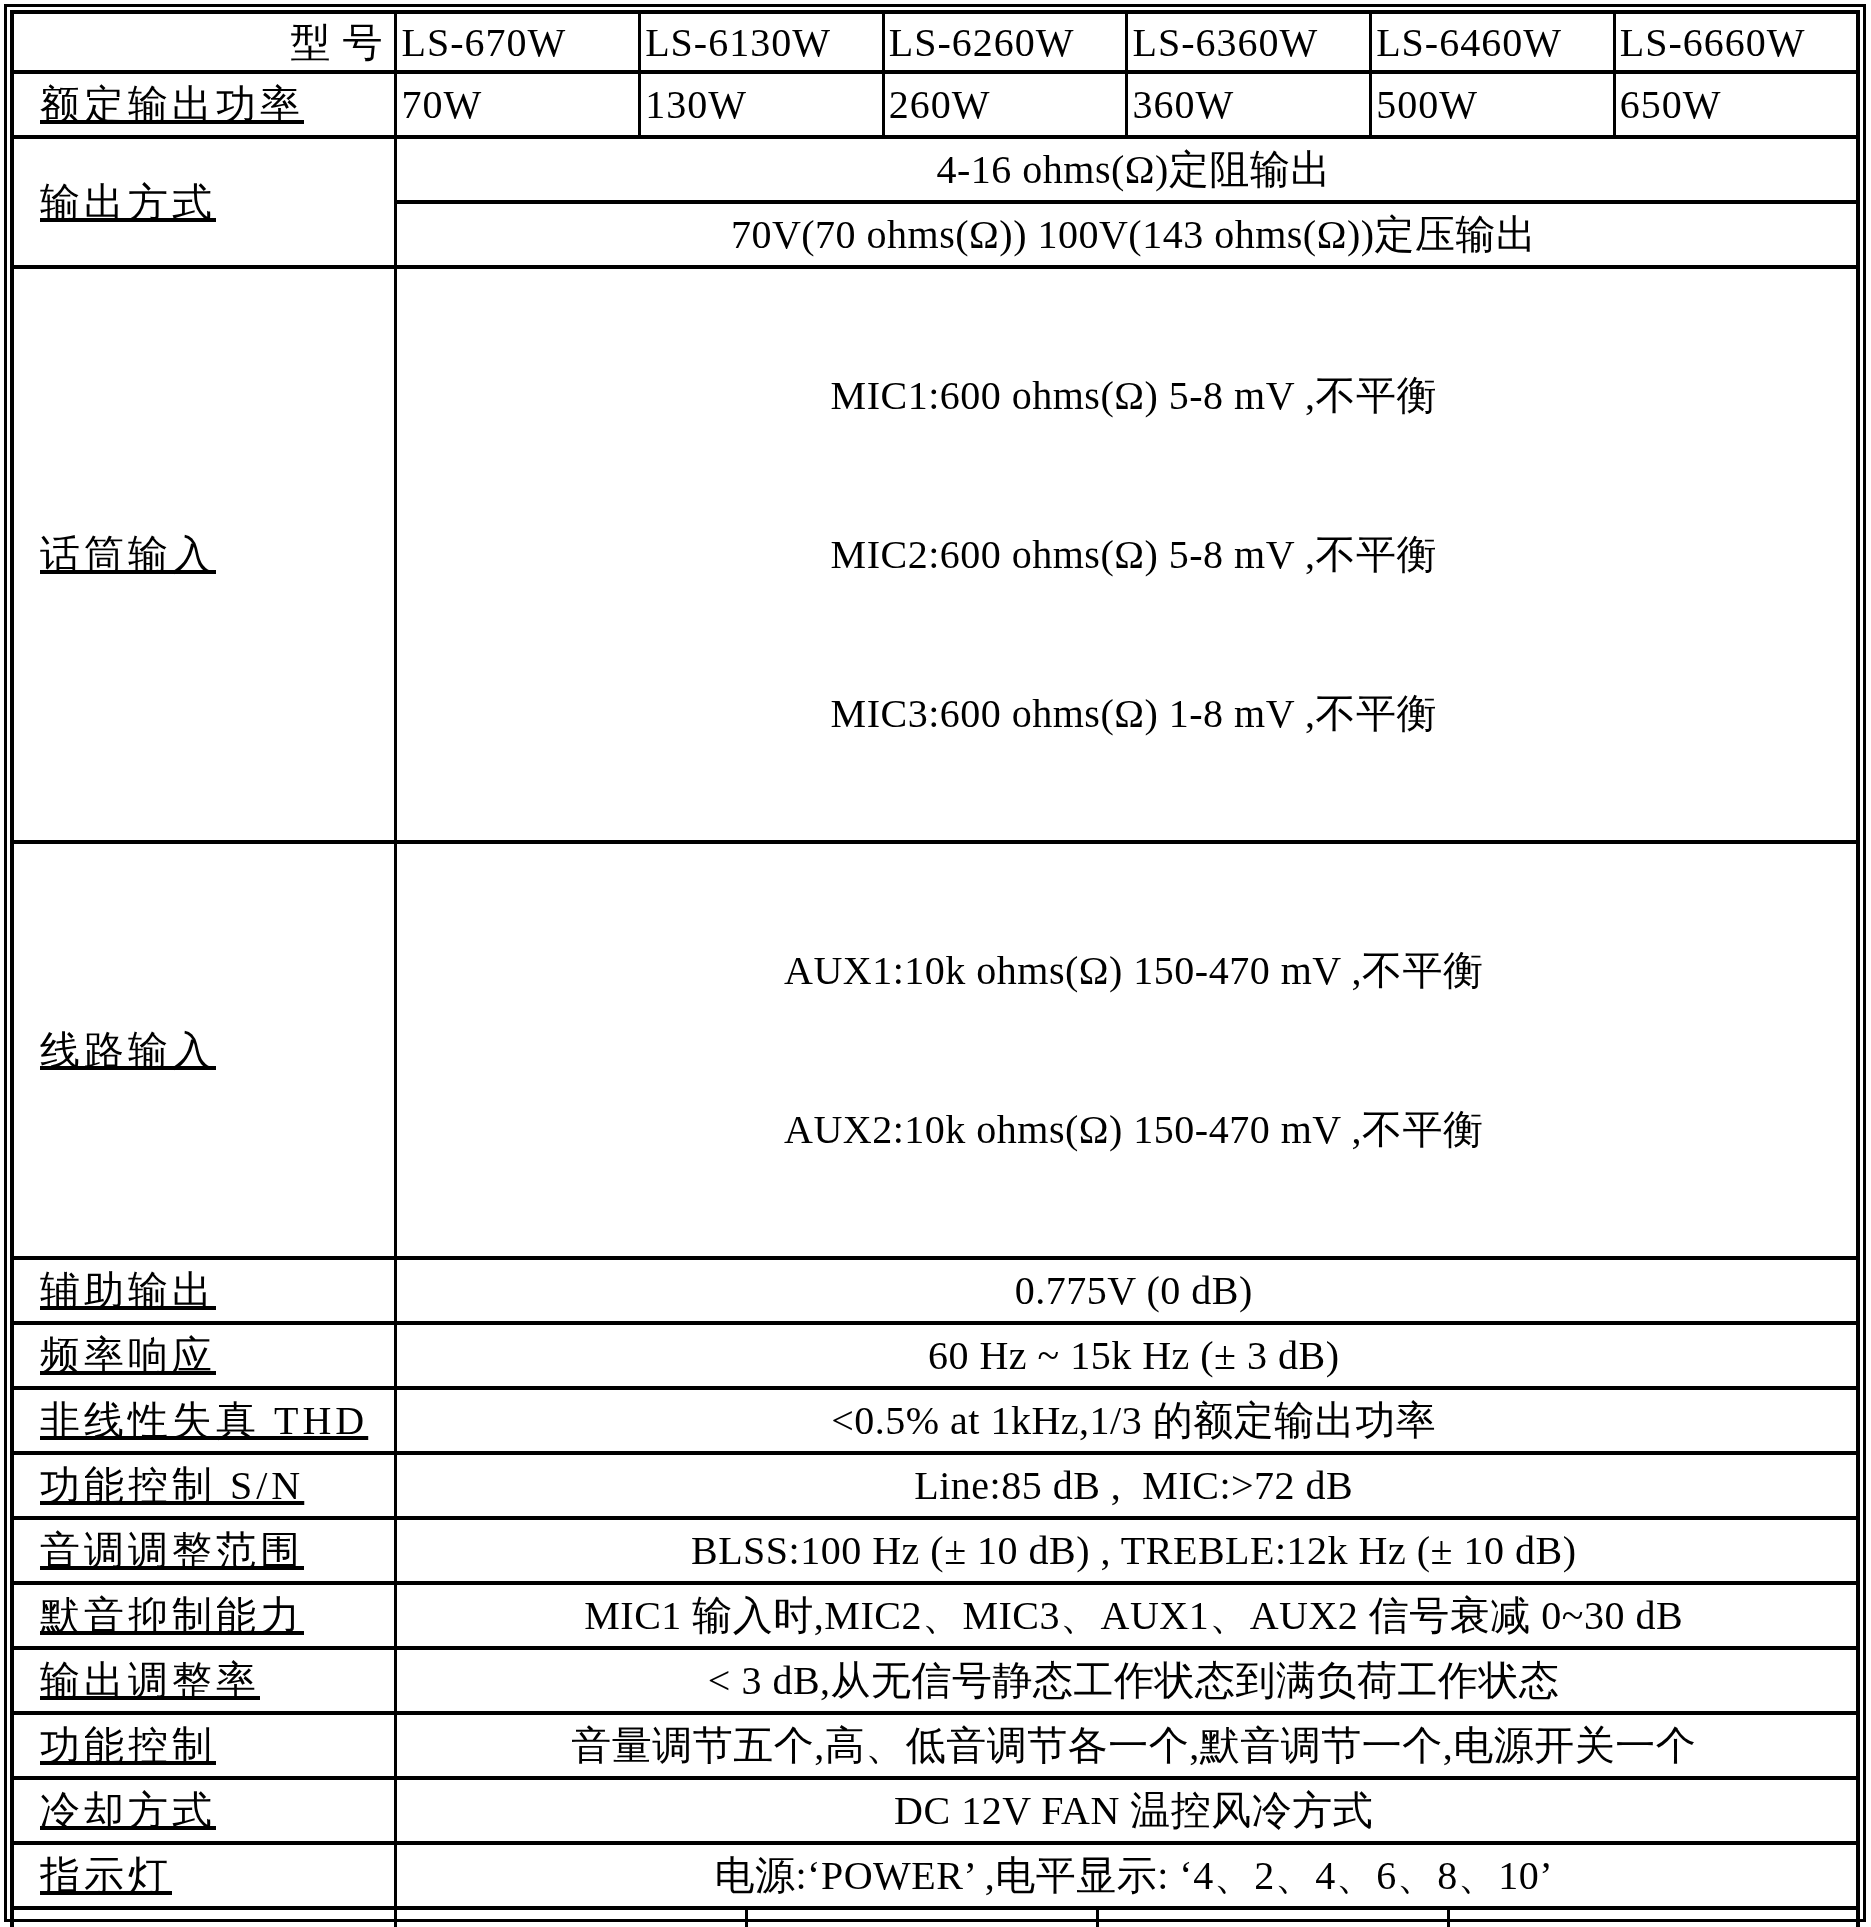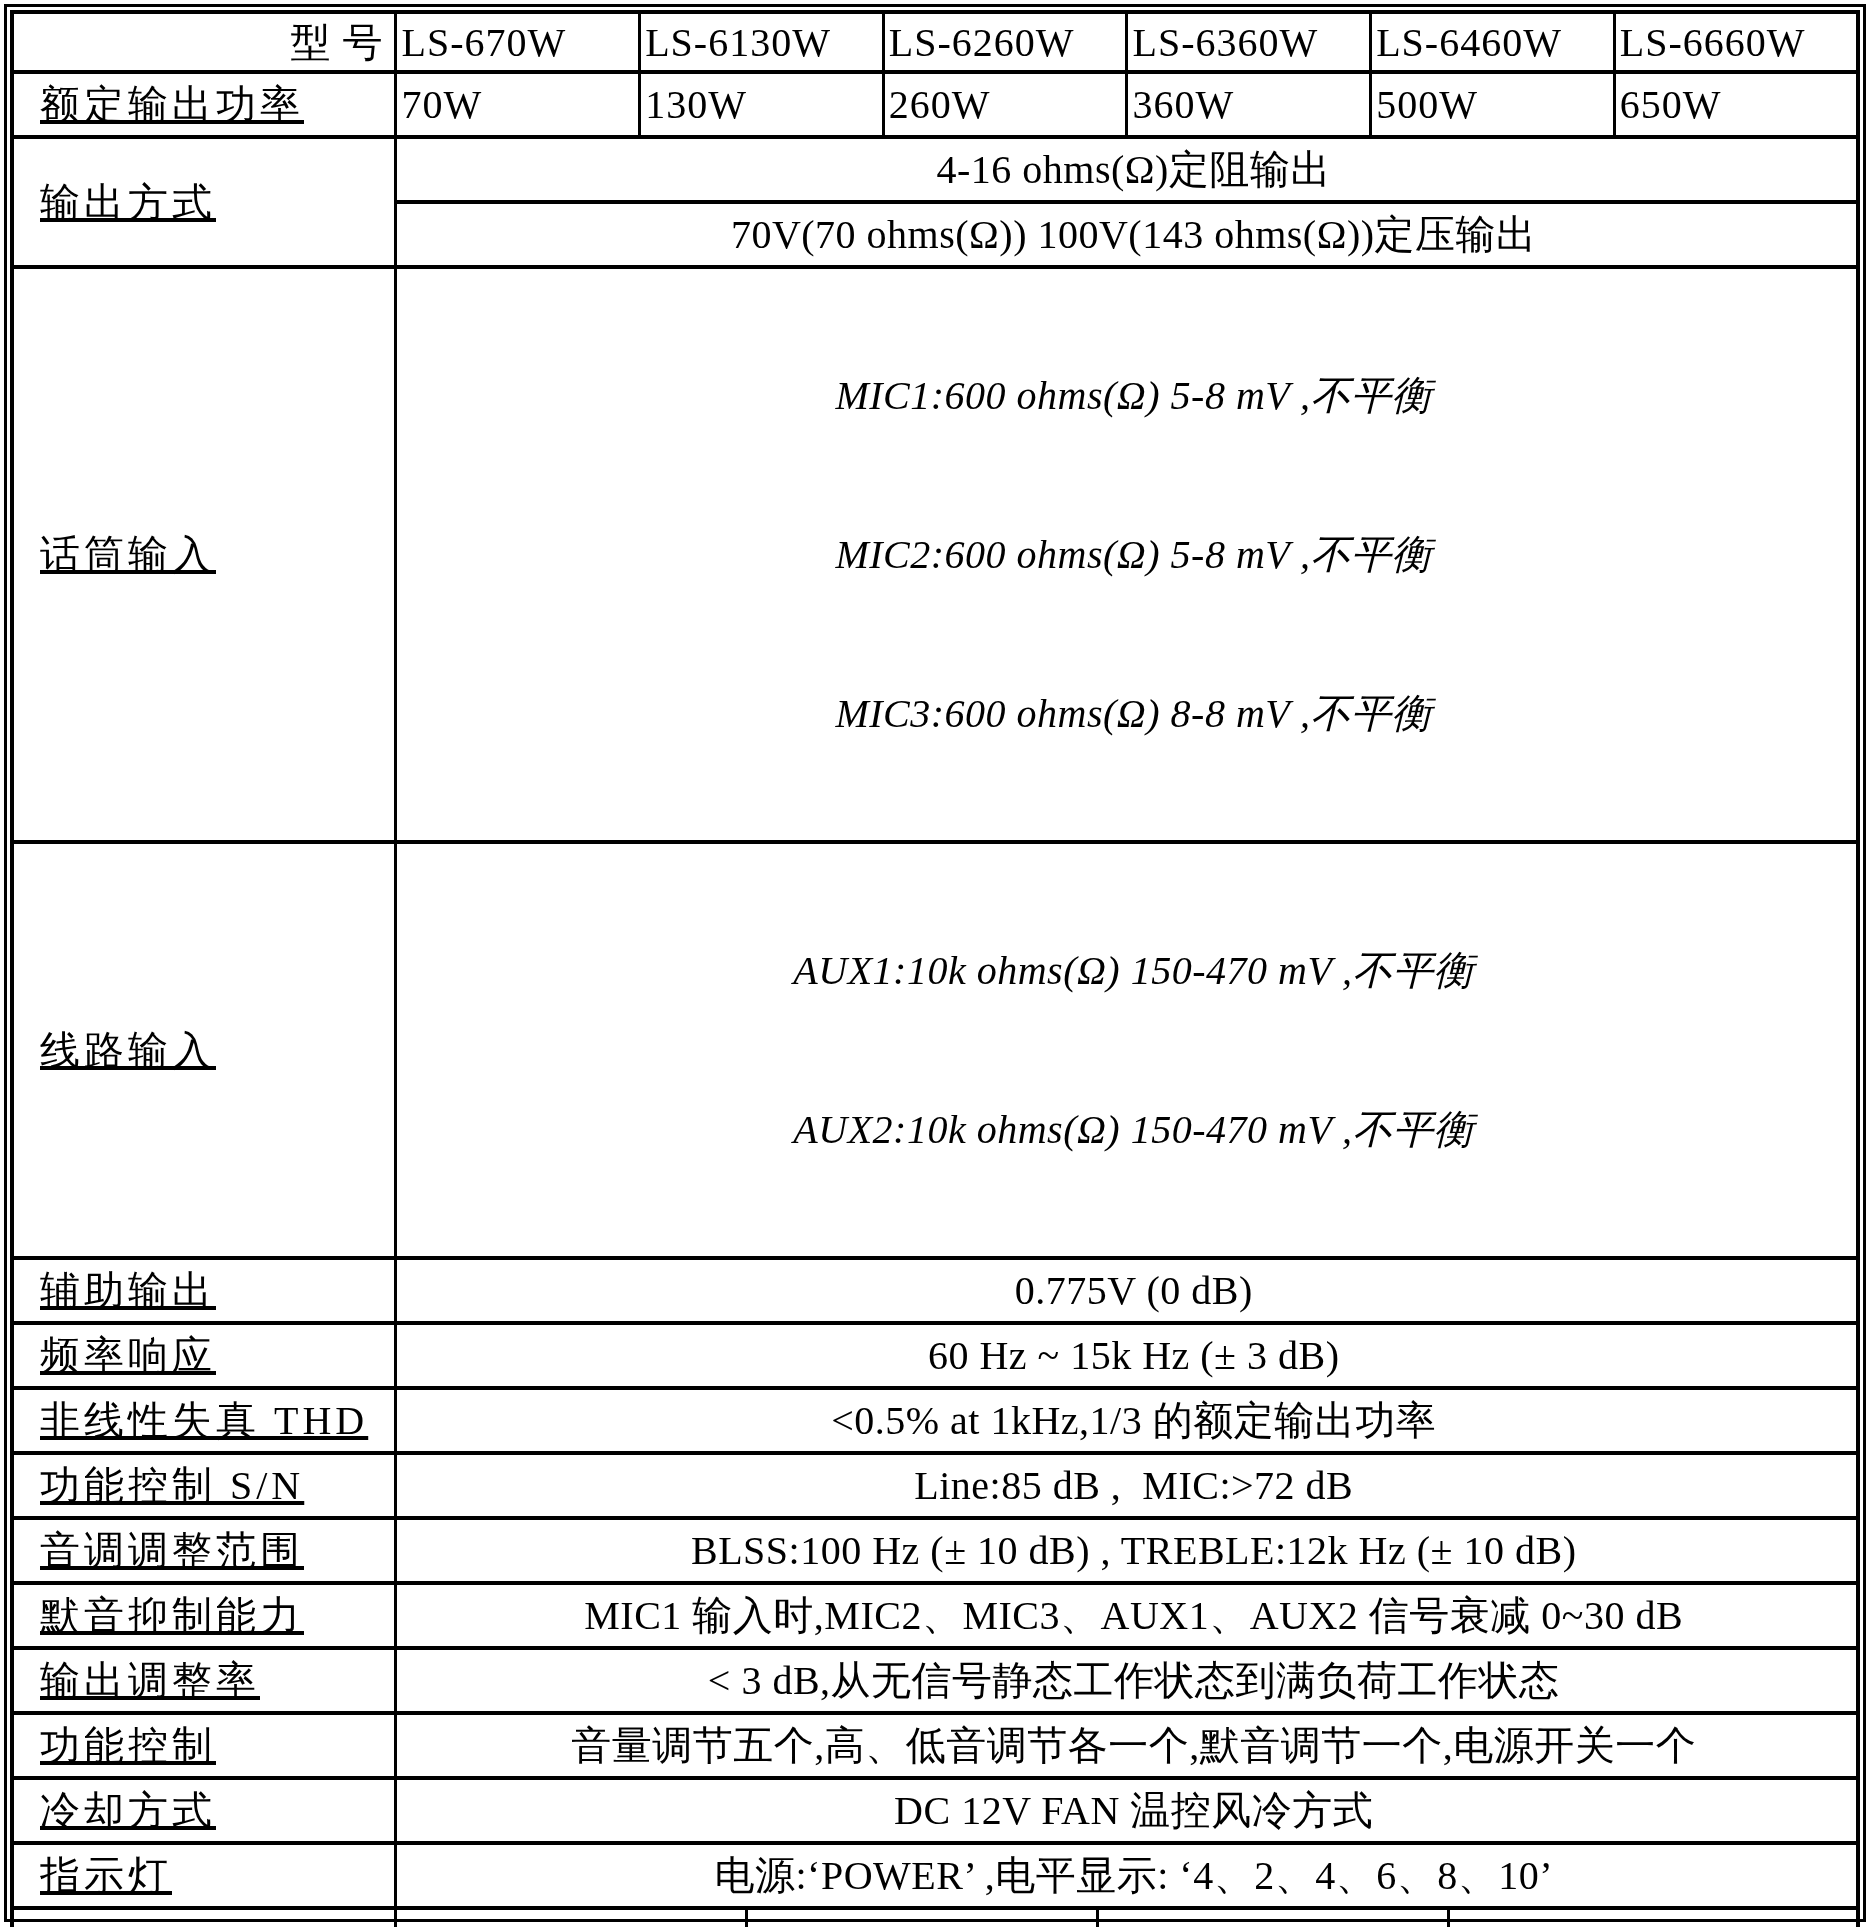--- a/index.html
+++ b/index.html
@@ -35,21 +35,21 @@
   }
   tr.r  {height:65px;}
   tr.r0 {height:60px;}
   tr.r2 {height:130px;}
   tr.r3 {height:195px;}
   td.lab{ text-align:left; padding:0 8px 0 26px; letter-spacing:4px;text-decoration:underline; }
   td.lab-c{ text-align:right; padding:0; letter-spacing:12px; }
   td.c  { text-align:left; letter-spacing:1px; padding:0 4px; }
   td.v  { text-align:center; padding:0 10px 0 24px; letter-spacing:0.5px; }
   td.thin-t{ border-top-width:2px; }
-  .ln{ line-height:65px;font-style:italic; }
+  .ln{ line-height:65px; }
   td.subwrap{ padding:0; position:relative; }
   .flexrow{ position:absolute; left:0; top:0; right:0; bottom:0; display:flex; }
   .subcell{
     flex:1 1 0;
     border-right:3px solid #000;
     display:flex; align-items:center;
     padding-left:24px;
     letter-spacing:0.5px;
     box-sizing:border-box;
     overflow:hidden;
@@ -98,21 +98,21 @@
       </tr>
       <tr class="r">
         <td class="v thin-t" colspan="6">70V(70 ohms(Ω)) 100V(143 ohms(Ω))定压输出</td>
       </tr>
 
       <tr class="r3">
         <td class="lab">话筒输入</td>
         <td class="v" colspan="6">
           <div class="ln">MIC1:600 ohms(Ω) 5-8 mV ,不平衡</div>
           <div class="ln">MIC2:600 ohms(Ω) 5-8 mV ,不平衡</div>
-          <div class="ln">MIC3:600 ohms(Ω) 8-8 mV ,不平衡</div>
+          <div class="ln">MIC3:600 ohms(Ω) 1-8 mV ,不平衡</div>
         </td>
       </tr>
 
       <tr class="r2">
         <td class="lab">线路输入</td>
         <td class="v" colspan="6">
           <div class="ln">AUX1:10k ohms(Ω) 150-470 mV ,不平衡</div>
           <div class="ln">AUX2:10k ohms(Ω) 150-470 mV ,不平衡</div>
         </td>
       </tr>

